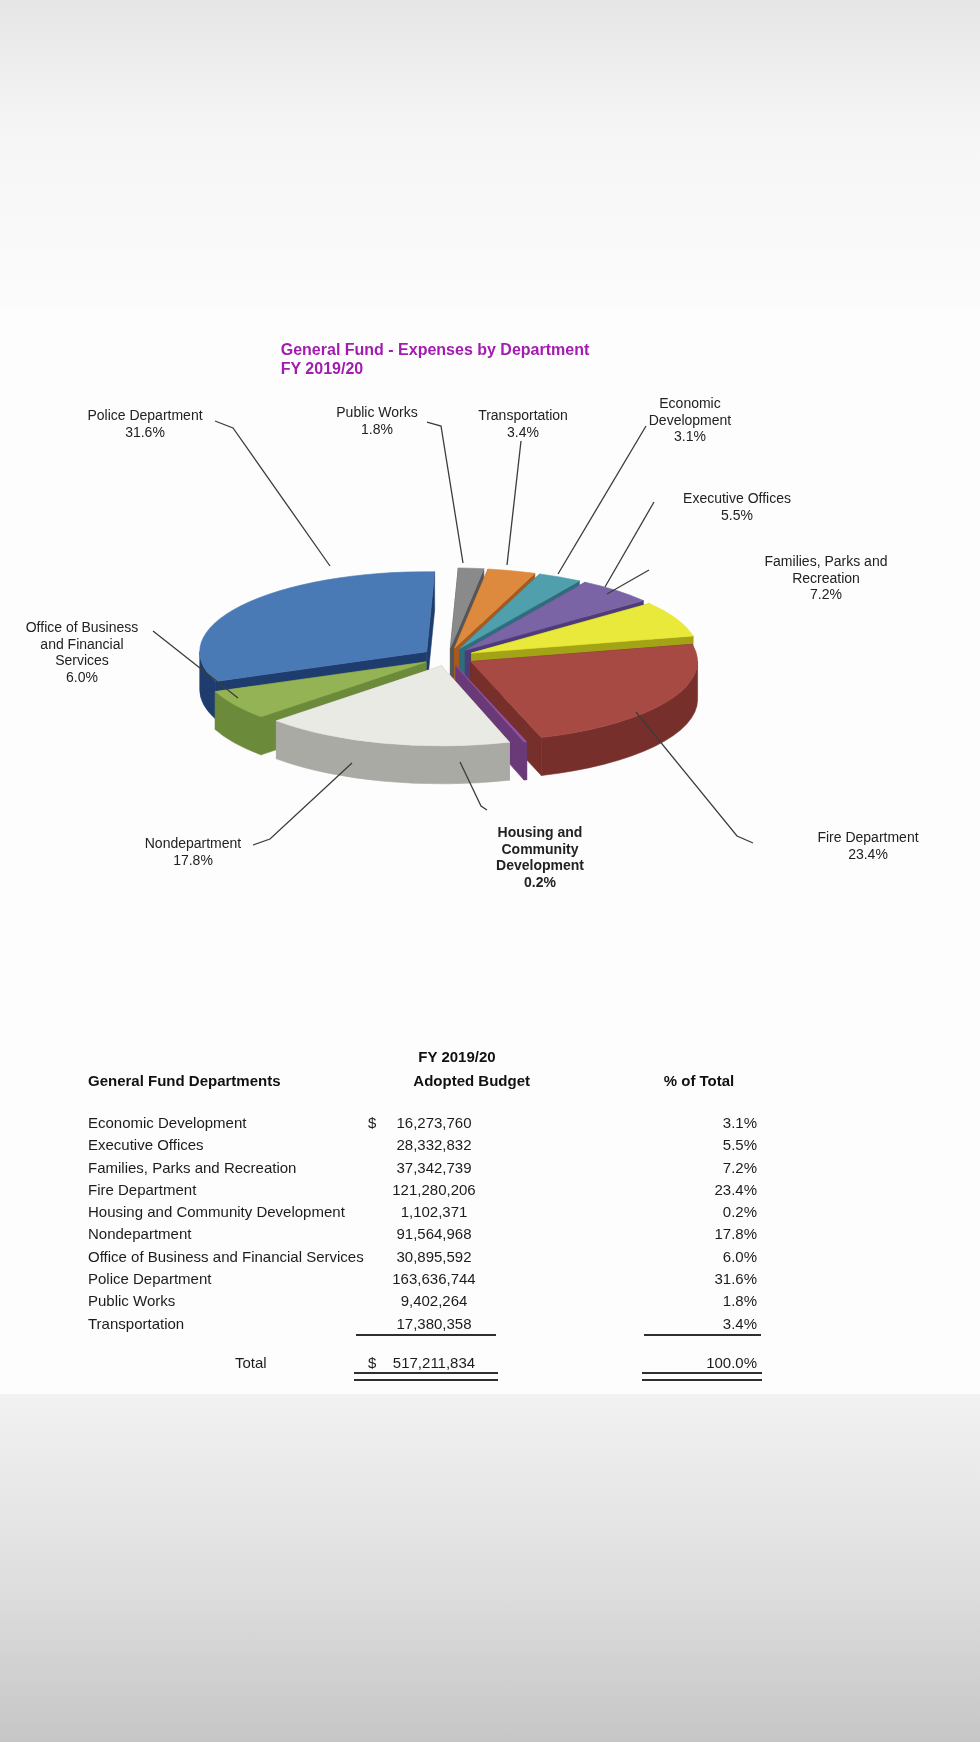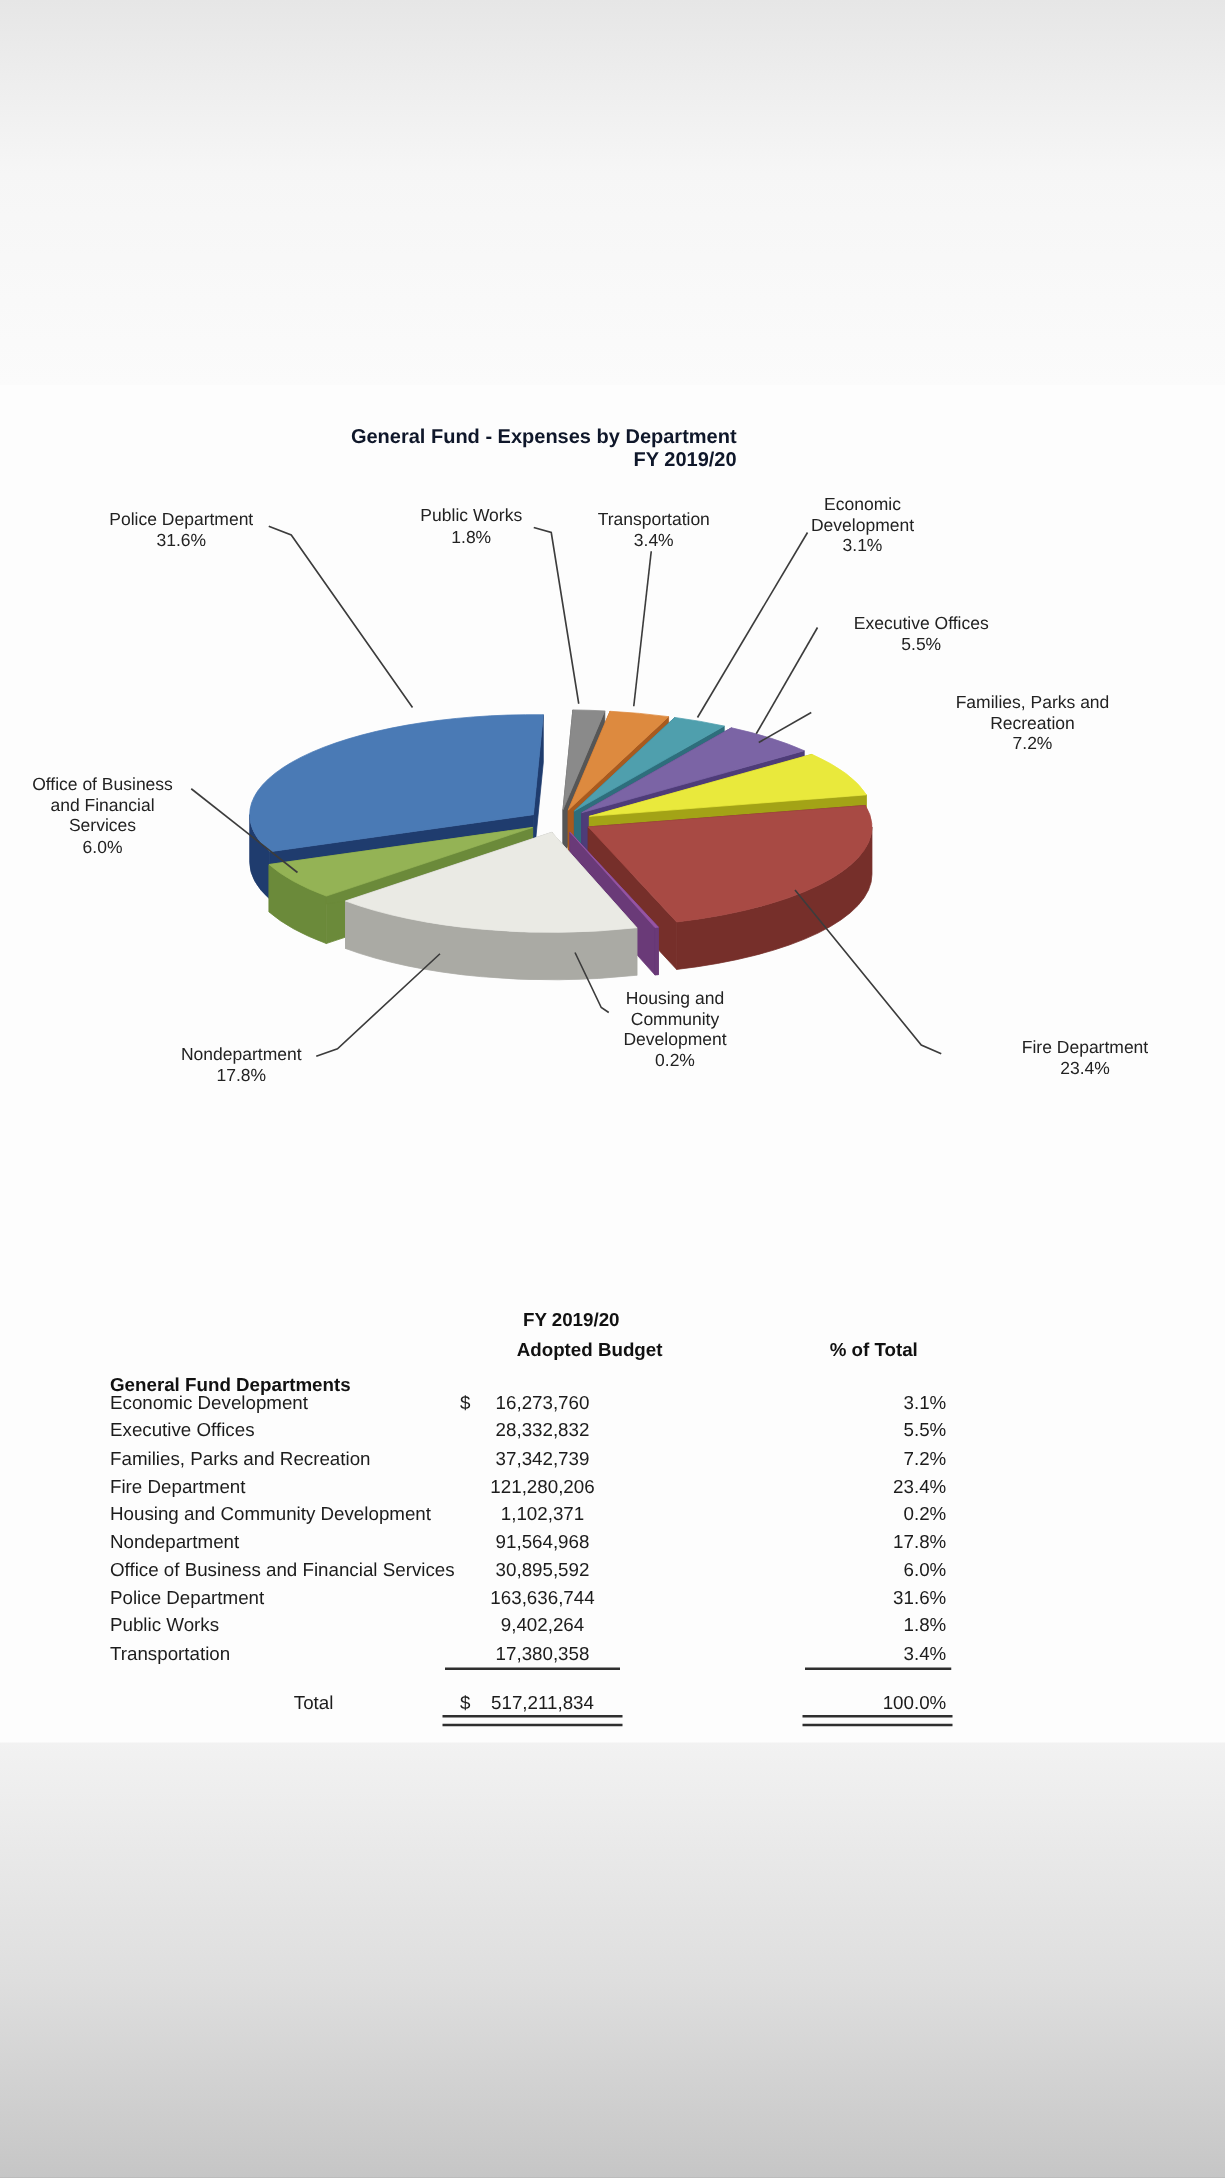--- a/index.html
+++ b/index.html
@@ -5,36 +5,36 @@
   html,body{margin:0;padding:0;background:#888;}
   .page{position:relative;width:980px;height:1742px;overflow:hidden;
         font-family:"Liberation Sans",sans-serif;color:#1c1c1c;background:#fdfdfd;}
   .bg-top{position:absolute;left:0;top:0;width:980px;height:308px;
           background:linear-gradient(#e6e6e6,#f6f6f6 45%,#fbfbfb);}
   .bg-content{position:absolute;left:0;top:308px;width:980px;height:1086px;background:#fdfdfd;}
   .bg-bottom{position:absolute;left:0;top:1394px;width:980px;height:348px;
           background:linear-gradient(#f2f2f2,#dedede 55%,#c6c6c6);}
   svg.layer{position:absolute;left:0;top:0;}
   .chart-title{position:absolute;left:435px;top:340px;transform:translateX(-50%);
-          text-align:right;font-weight:bold;font-size:16px;line-height:19px;color:#0f172a;white-space:pre-line;}
+          text-align:left;font-weight:bold;font-size:16px;line-height:19px;color:#a21caf;white-space:pre-line;}
   .lbl{position:absolute;transform:translateX(-50%);text-align:center;
           font-size:14px;line-height:16.5px;color:#222;white-space:pre-line;}
   .lbl-police{left:145px;top:407px;}
   .lbl-public-works{left:377px;top:404px;}
   .lbl-transportation{left:523px;top:407px;}
   .lbl-economic{left:690px;top:395px;}
   .lbl-executive{left:737px;top:490px;}
   .lbl-fpr{left:778px;top:553px;margin-left:48px;}
   .lbl-fire{left:868px;top:829px;}
-  .lbl-housing{left:540px;top:790px;}
+  .lbl-housing{left:540px;top:824px;font-weight:bold;}
   .lbl-nondept{left:193px;top:835px;}
   .lbl-obfs{left:82px;top:619px;}
   
   .th{position:absolute;font-weight:bold;font-size:15px;color:#111;}
-  .th-dept{left:88px;top:1072px;margin-top:28px;}
+  .th-dept{left:88px;top:1072px;}
   .th-fy{left:384px;top:1048px;width:146px;text-align:center;}
   .th-budget{left:384px;top:1072px;width:146px;text-align:right;}
   .th-pct{left:649px;top:1072px;width:100px;text-align:center;}
   .table-rows{position:absolute;left:88px;top:1112px;width:669px;}
   .trow{display:flex;height:22.3px;line-height:22.3px;font-size:15px;}
   .cell{display:block;}
   .c-name{width:280px;}
   .c-cur{width:16px;}
   .c-budget{width:100px;text-align:center;}
   .c-pct{flex:1;text-align:right;}

